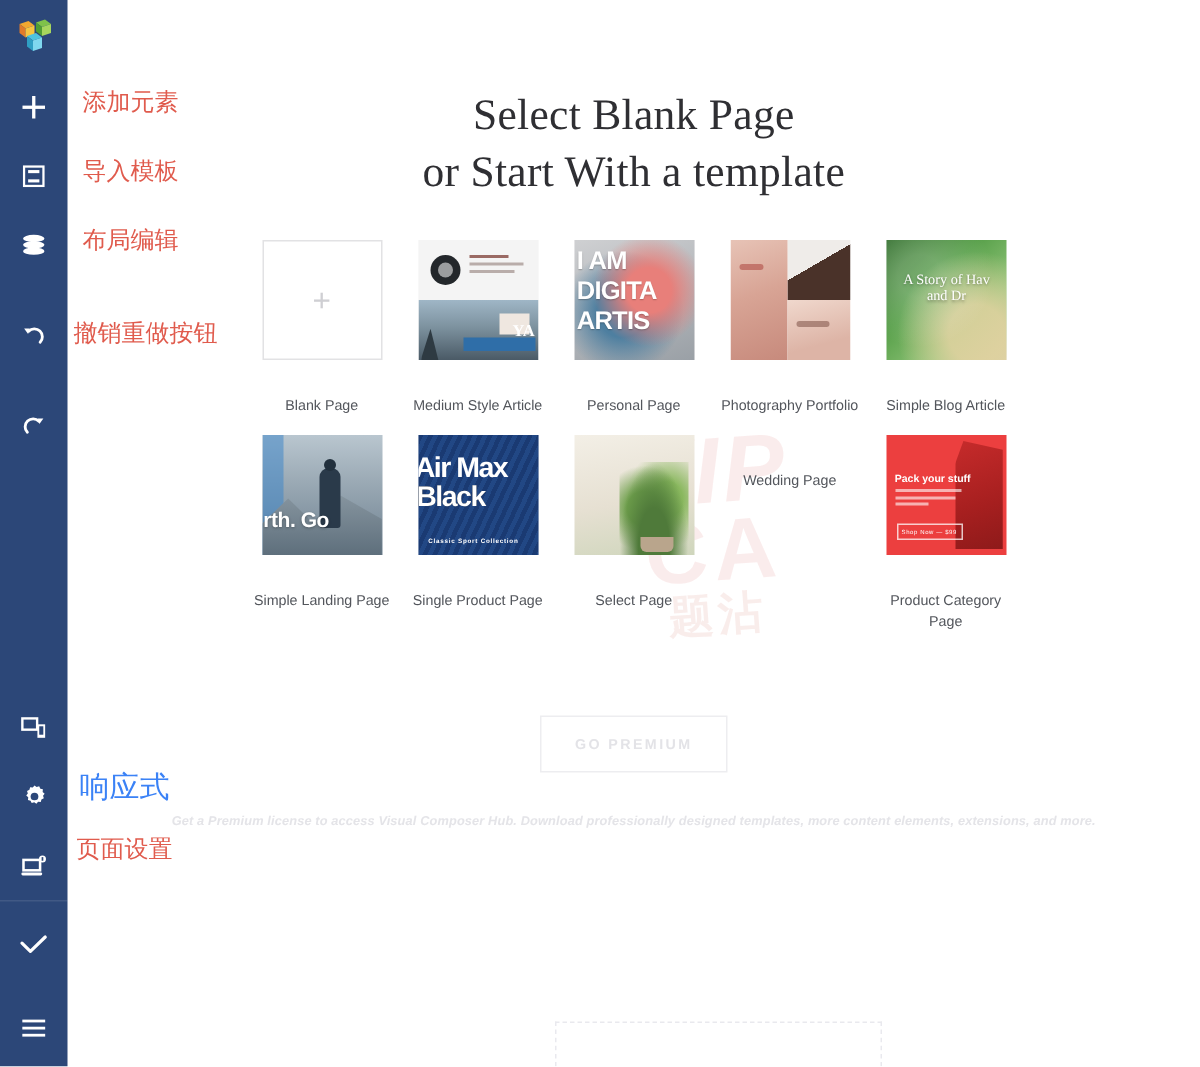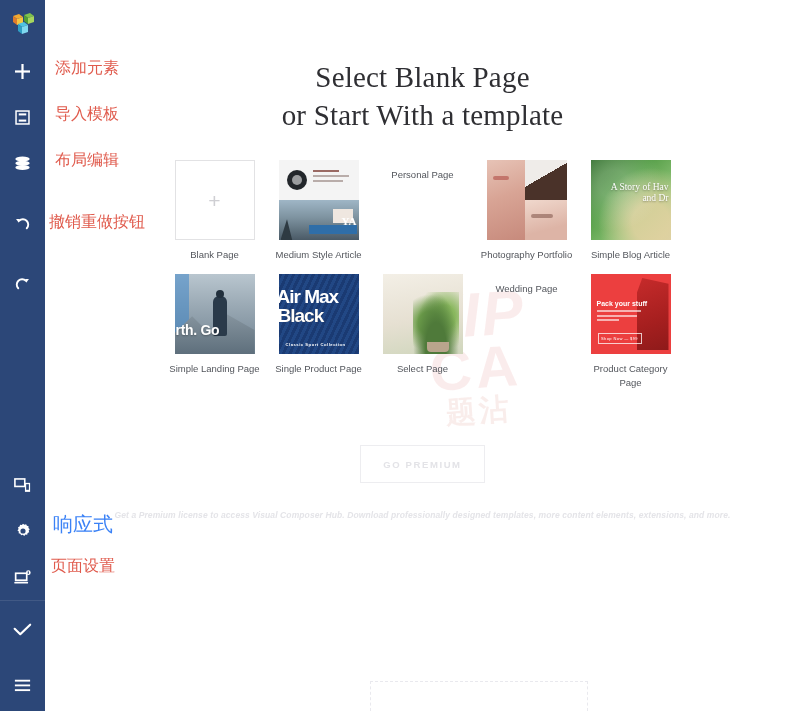--- a/index.html
+++ b/index.html
@@ -134,21 +134,21 @@
     border: 1px solid #e2e2e4;
     display: flex; align-items: center; justify-content: center;
   }
   .plus-sign {
     color: #cfcfd3;
     font-size: 21px;
     line-height: 1;
     font-weight: 300;
   }
   .tpl-label {
-    margin-top: 8px;
+    margin-top: 24px;
     font-size: 9.5px;
     line-height: 14px;
     color: #53565c;
     text-align: center;
     max-width: 98px;
   }
 
   
   .t-medium { background:#f6f6f6; }
   .t-medium .top { height:40px; background:#f4f4f4; position:relative; }
@@ -182,21 +182,21 @@
   .t-photo .q2:after { content:''; position:absolute; left:6px; top:16px; width:16px; height:4px; border-radius:3px; background:#b4554d; opacity:.65; }
   .t-photo .q3 { background:linear-gradient(165deg,#f0d8cd 0%,#ddb4a6 70%); position:relative; }
   .t-photo .q3:after { content:''; position:absolute; left:6px; top:14px; width:22px; height:4px; border-radius:3px; background:#7d5247; opacity:.55; }
 
   
   .t-blog { background:linear-gradient(135deg,#2f6d2a 0%,#58a04a 38%,#8fc478 70%,#d8cfa8 100%); position:relative; }
   .t-blog .leaf { position:absolute; inset:0;
      background:radial-gradient(ellipse at 28% 30%, rgba(255,255,255,.22) 0 18%, rgba(255,255,255,0) 60%),
                 radial-gradient(ellipse at 75% 78%, rgba(226,210,160,.85) 0 22%, rgba(226,210,160,0) 62%); }
   .t-blog .cap { position:absolute; left:3px; top:22px; right:2px; color:#fff;
-     font-family:"Liberation Serif",serif; font-size:9.5px; line-height:11px; text-align:right;
+     font-family:"Liberation Serif",serif; font-size:9.5px; line-height:11px; text-align:center;
      text-shadow:0 1px 2px rgba(0,0,0,.35); }
 
   
   .t-landing { background:linear-gradient(180deg,#b9c6cf 0%,#9aa9b4 40%,#6e8190 100%); position:relative; }
   .t-landing .mtn { position:absolute; left:0; bottom:0; width:100%; height:46px;
      background:linear-gradient(180deg,#8c9aa4 0%,#5e6f7c 100%);
      clip-path:polygon(0 55%, 22% 18%, 42% 52%, 66% 14%, 100% 48%, 100% 100%, 0 100%); }
   .t-landing .man { position:absolute; left:38px; top:22px; width:14px; height:40px; background:#2a3a4a; border-radius:6px 6px 2px 2px; }
   .t-landing .man:after{ content:''; position:absolute; left:3px; top:-6px; width:8px; height:8px; border-radius:50%; background:#22303d;}
   .t-landing .txt { position:absolute; left:1px; bottom:16px; color:#fff; font-weight:800; font-size:14px;
@@ -437,20 +437,28 @@
           <div class="bot">
             <div class="bar"></div>
             <div class="card"></div>
             <div class="ya">YA</div>
           </div>
         </div>
         <div class="tpl-label">Medium Style Article</div>
       </div>
 
       <div class="tpl">
+        <div class="thumb t-personal">
+          <div class="face"></div>
+          <div class="txt">
+            <div>I AM</div>
+            <div>DIGITA</div>
+            <div>ARTIS</div>
+          </div>
+        </div>
         <div class="tpl-label">Personal Page</div>
       </div>
 
       <div class="tpl">
         <div class="thumb t-photo">
           <div class="q1"></div>
           <div class="q2"></div>
           <div class="q3"></div>
         </div>
         <div class="tpl-label">Photography Portfolio</div>

